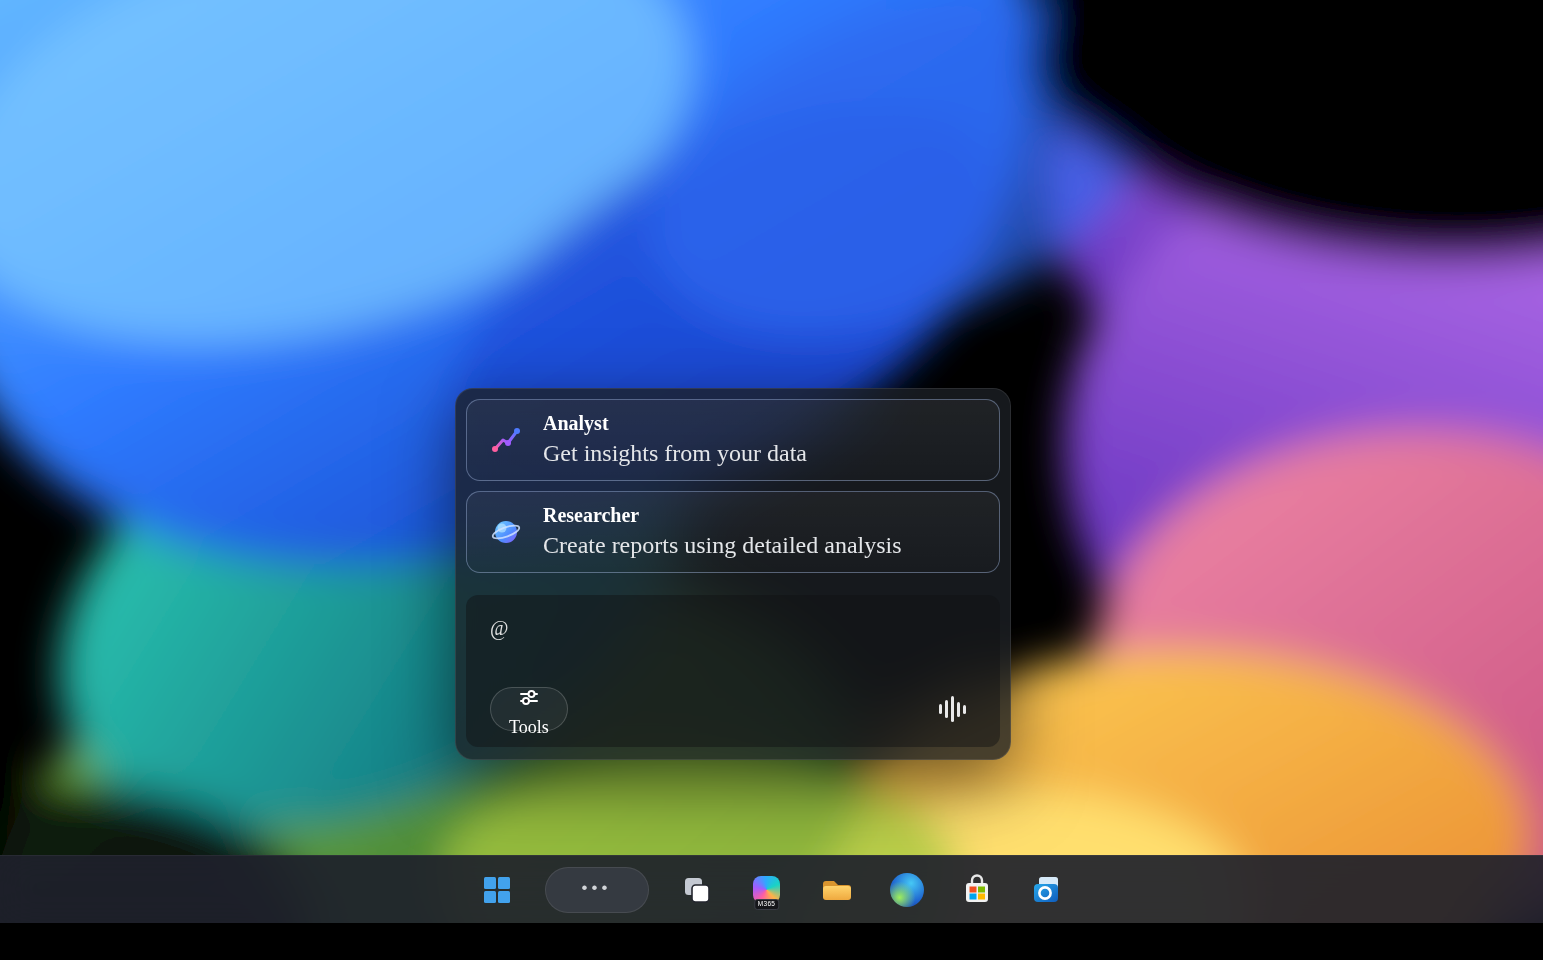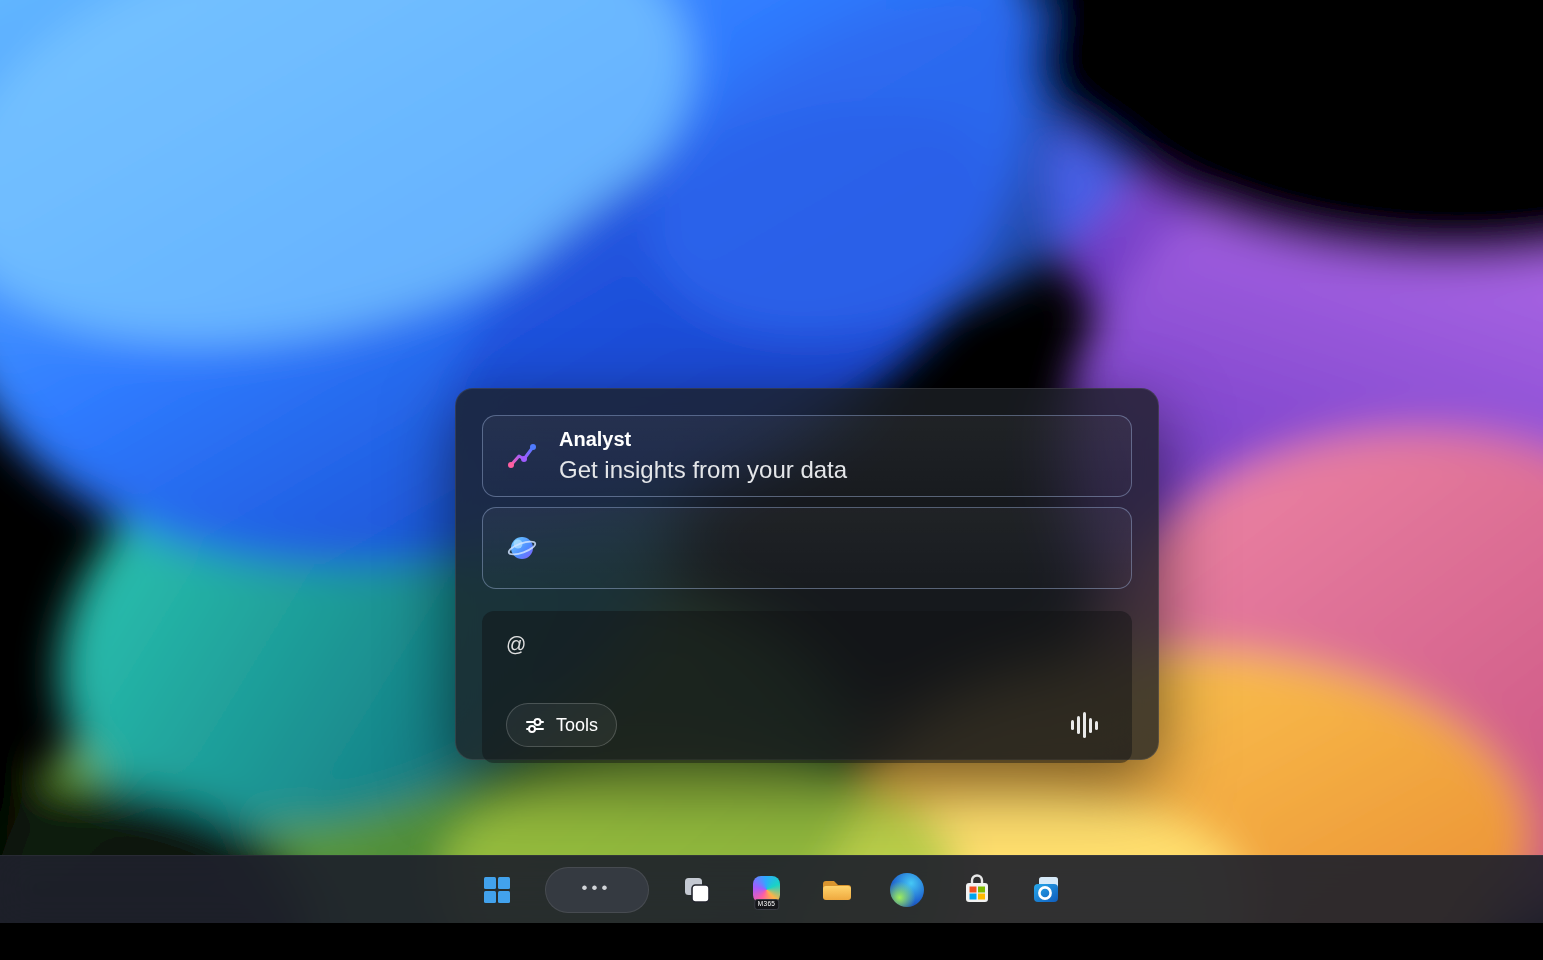--- a/index.html
+++ b/index.html
@@ -4,28 +4,29 @@
 <style>
   * { margin: 0; padding: 0; box-sizing: border-box; }
   html, body { width: 1543px; height: 960px; overflow: hidden; background: #000; }
   body { font-family: "Liberation Sans", "DejaVu Sans", sans-serif; position: relative; }
 
   
   .wallpaper { position: absolute; inset: 0; z-index: 0; }
 
   
   .copilot-panel {
-    position: absolute; left: 455px; top: 388px; width: 704px; height: 372px;
+    position: absolute; left: 455px; top: 388px; width: 556px; height: 372px;
     z-index: 5;
     background: rgba(28, 31, 36, 0.80);
     backdrop-filter: blur(26px);
     border: 1px solid rgba(255,255,255,0.09);
     border-radius: 18px;
-    padding: 26px;
+    padding: 10px;
     box-shadow: 0 24px 70px rgba(0,0,0,0.55);
+    font-family: Liberation Serif, serif;
   }
   .agent-row {
     height: 82px; border-radius: 14px;
     border: 1px solid rgba(150,172,210,0.48);
     background: linear-gradient(180deg, rgba(255,255,255,0.045), rgba(255,255,255,0.012));
     display: flex; align-items: center; gap: 22px;
     padding: 0 24px; margin-bottom: 10px; cursor: pointer;
   }
   .agent-icon { width: 30px; height: 30px; flex: 0 0 30px; display: flex; align-items: center; justify-content: center; }
   .agent-text { display: flex; flex-direction: column; }
@@ -38,21 +39,21 @@
     padding: 22px 24px 16px 24px;
     display: flex; flex-direction: column; justify-content: space-between;
   }
   .input-text { color: #e0e0e0; font-size: 20px; }
   .input-bottom { display: flex; align-items: center; justify-content: space-between; }
   .tools-btn {
     display: flex; align-items: center; gap: 11px;
     height: 44px; padding: 0 18px;
     border-radius: 22px; border: 1px solid rgba(255,255,255,0.18);
     background: rgba(255,255,255,0.055);
-    color: #ffffff; font-size: 18px; font-family: inherit; cursor: pointer;
+    color: #ffffff; font-size: 18px; font-family: inherit; cursor: pointer; flex-direction: column;
   }
   .wave-icon { display: flex; align-items: center; gap: 3px; height: 28px; margin-right: 10px; cursor: pointer; }
   .wave-icon span { width: 3px; border-radius: 2px; background: #e9e9e9; display: block; }
 
   
   .taskbar {
     position: absolute; left: 0; top: 855px; width: 1543px; height: 68px; z-index: 10;
     background: rgba(30, 33, 43, 0.92);
     backdrop-filter: blur(18px);
     border-top: 1px solid rgba(255,255,255,0.05);
@@ -177,20 +178,24 @@
             <stop offset="0" stop-color="#6fd0ff"></stop>
               <stop offset="0.6" stop-color="#4f8cff"></stop>
               <stop offset="1" stop-color="#8a5cff"></stop>
           </linearGradient>
         </defs>
         <circle cx="15" cy="15" r="11" fill="url(#reG)"></circle>
         <circle cx="11" cy="11" r="4.5" fill="#bfe9ff" opacity="0.65"></circle>
         <ellipse cx="15" cy="15" rx="14" ry="4.6" fill="none" stroke="#cfe2ff" stroke-width="1.8" opacity="0.85" transform="rotate(-20 15 15)"></ellipse>
       </svg>
     </span>
+    <div class="agent-text">
+      <div class="agent-title">Researcher</div>
+      <div class="agent-sub">Create reports using detailed analysis</div>
+    </div>
   </div>
 
   <div class="input-area">
     <div class="input-text">@</div>
     <div class="input-bottom">
       <button class="tools-btn">
         <span style="display:flex;">
           <svg width="20" height="18" viewBox="0 0 20 18">
             <line x1="2" y1="6" x2="18" y2="6" stroke="#fff" stroke-width="2" stroke-linecap="round"></line>
             <circle cx="12.5" cy="6" r="3" fill="#16181c" stroke="#fff" stroke-width="2"></circle>

